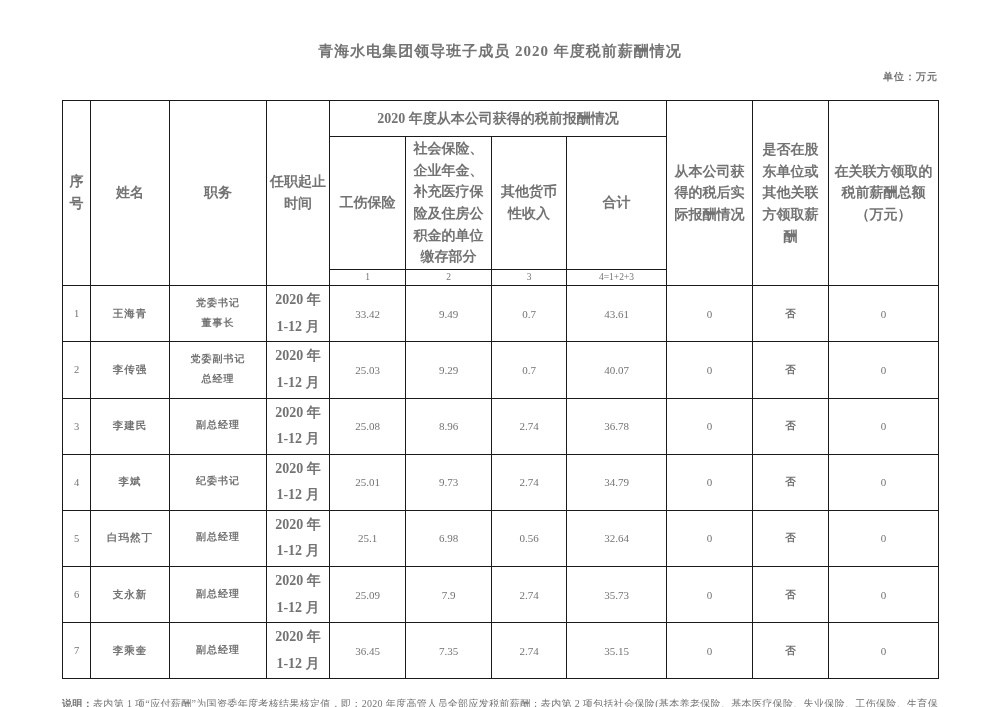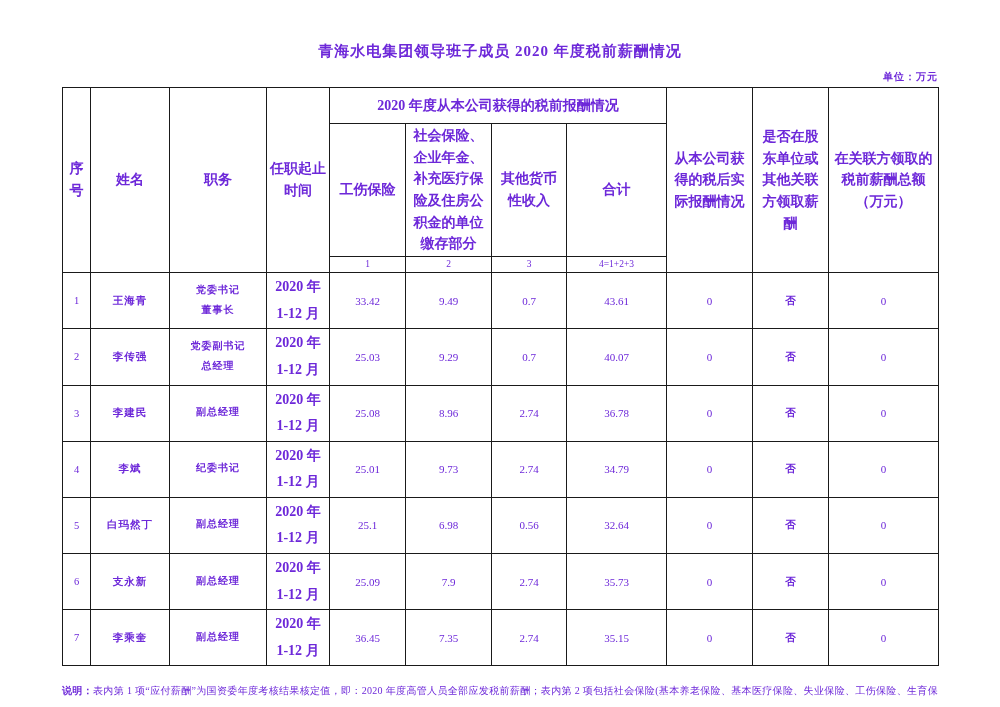--- a/index.html
+++ b/index.html
@@ -3,37 +3,37 @@
 <meta charset="utf-8">
 <style>
   html, body { margin: 0; padding: 0; background: #ffffff; }
   .page {
     position: relative;
     width: 1000px;
     height: 707px;
     background: #ffffff;
     overflow: hidden;
     font-family: "Liberation Serif", "DejaVu Serif", serif;
-    color: #6d28d9;
+    color: #737373;
     box-sizing: border-box;
   }
   .content { margin: 0 62px; }
   .title {
     padding-top: 42px;
     text-align: center;
     font-size: 15px;
     font-weight: bold;
     letter-spacing: 1px;
   }
   .unit-note {
     text-align: right;
     font-size: 10px;
     font-weight: bold;
     margin-top: 9px;
-    margin-bottom: 3px;
+    margin-bottom: 16px;
     letter-spacing: 1px;
   }
   table.salary {
     border-collapse: collapse;
     table-layout: fixed;
     width: 876px;
   }
   table.salary th, table.salary td {
     border: 1px solid #1a1a1a;
     text-align: center;

